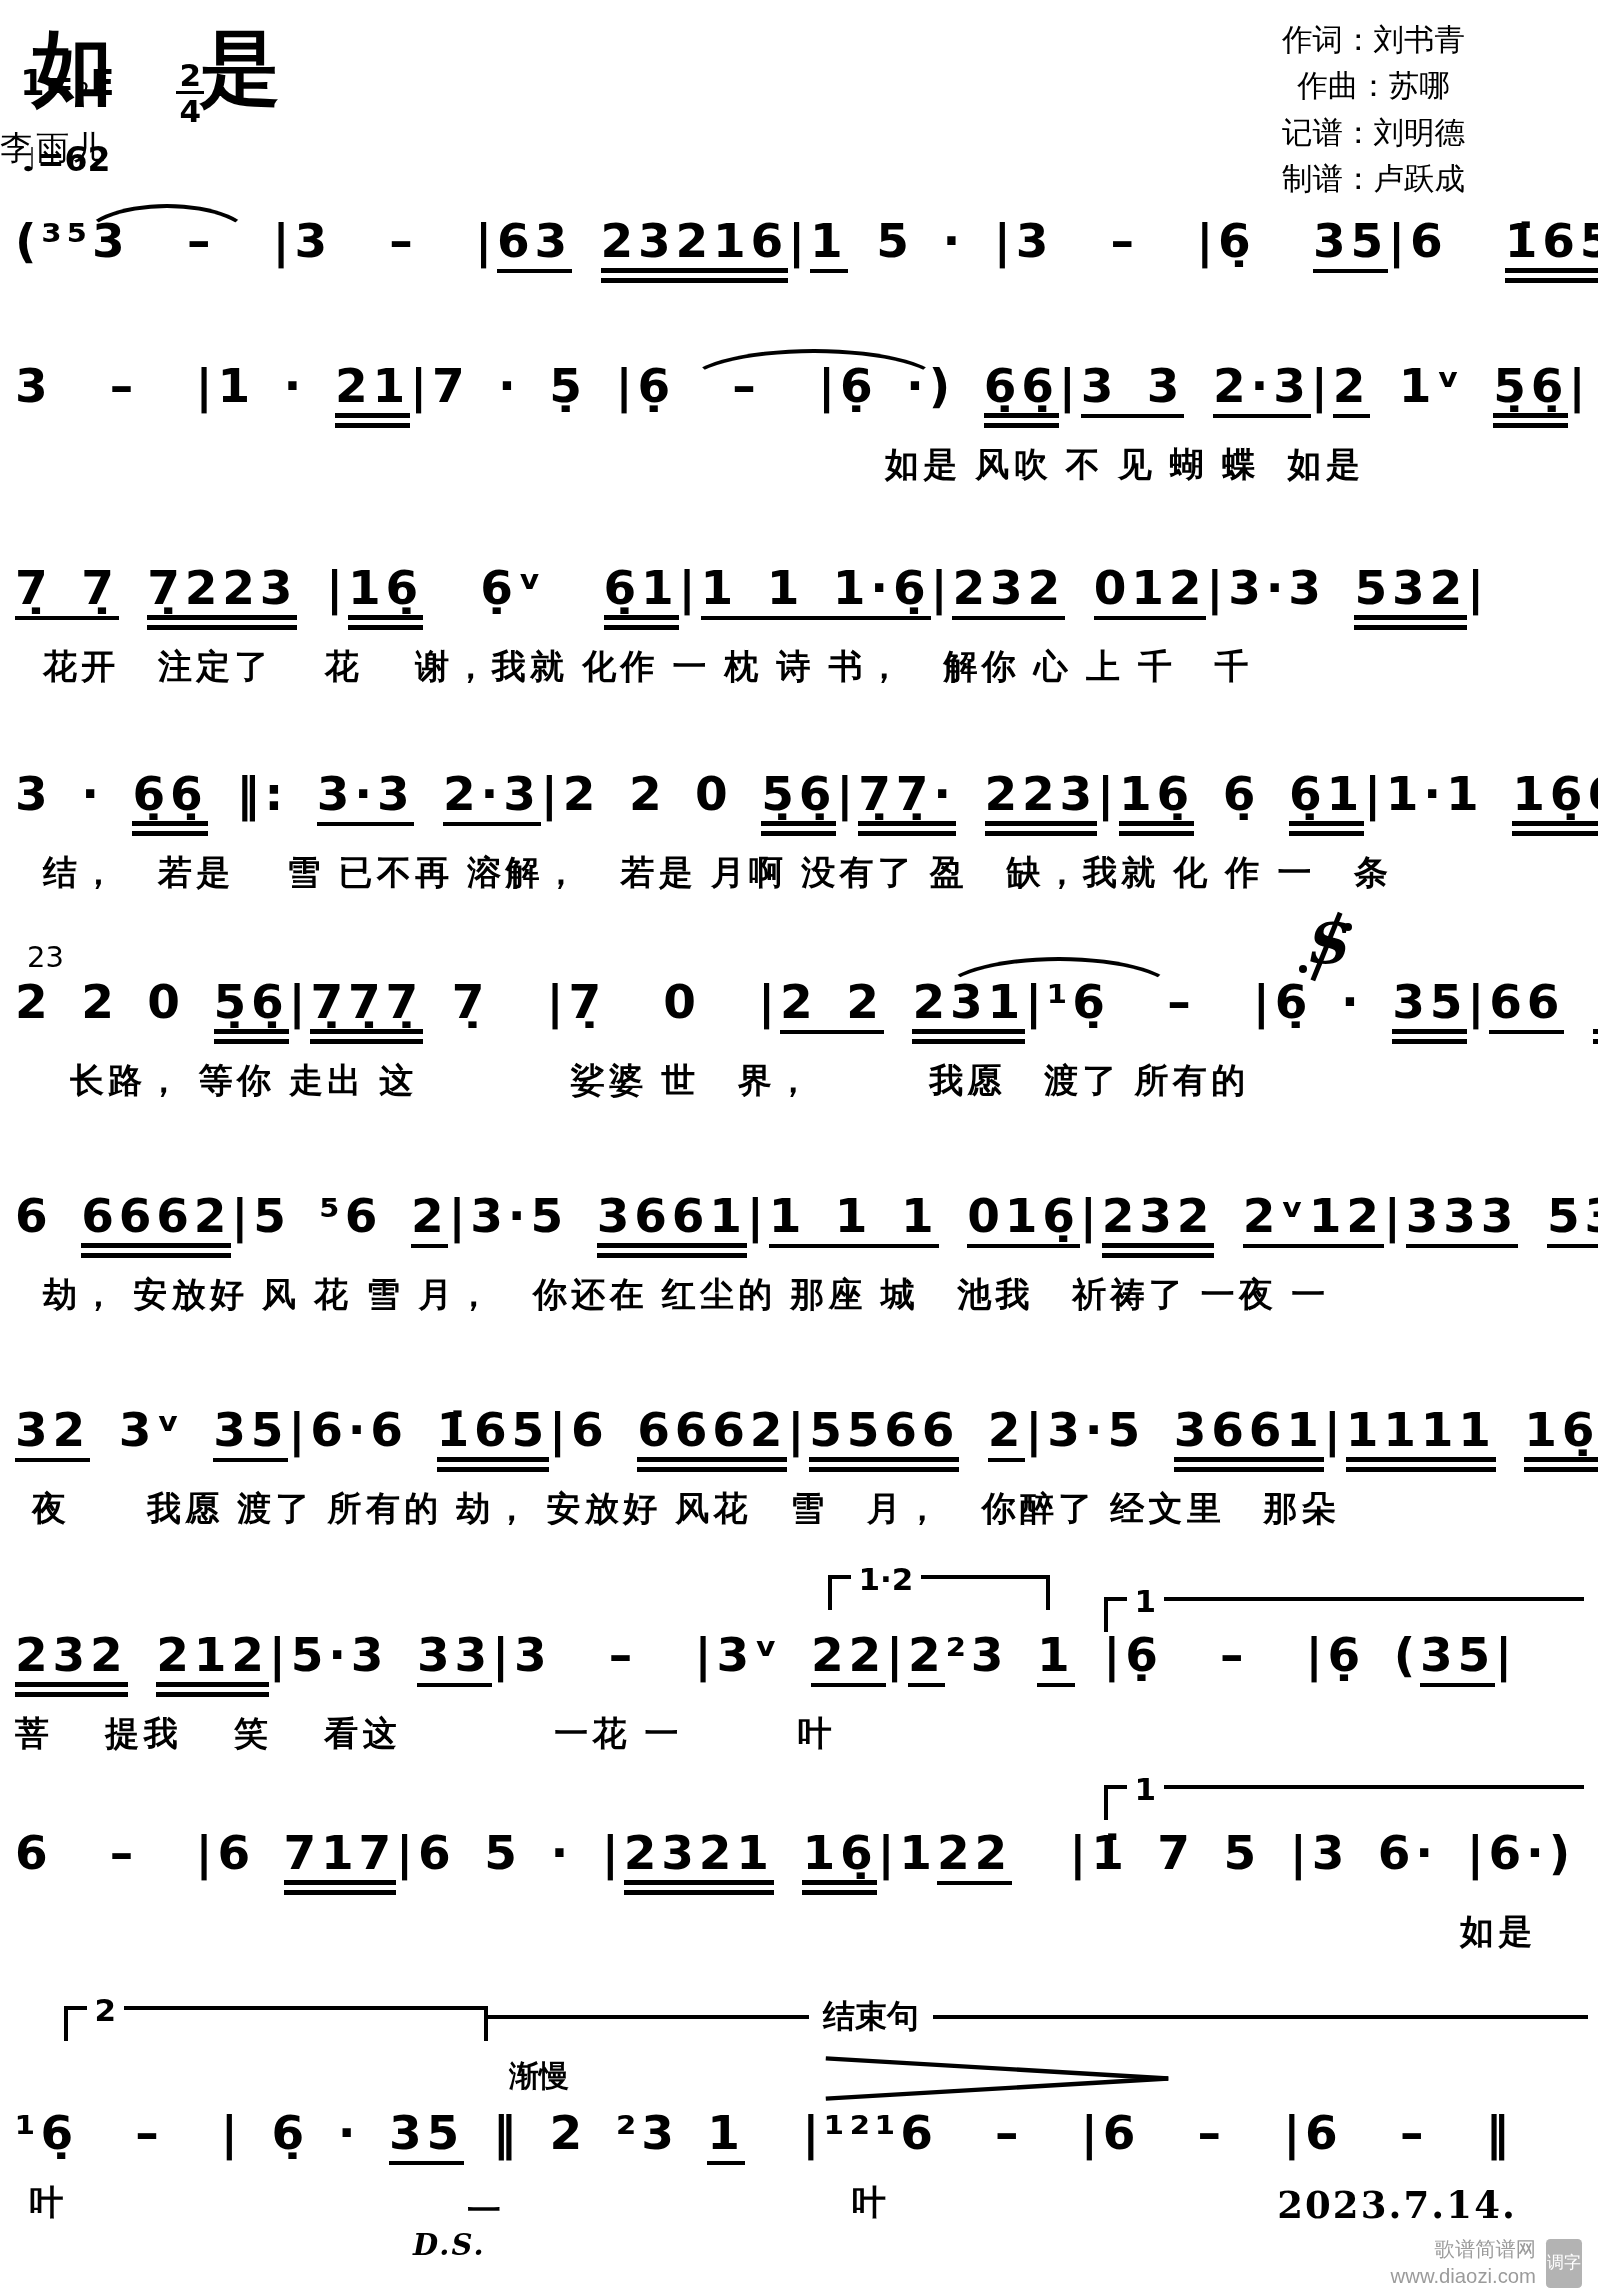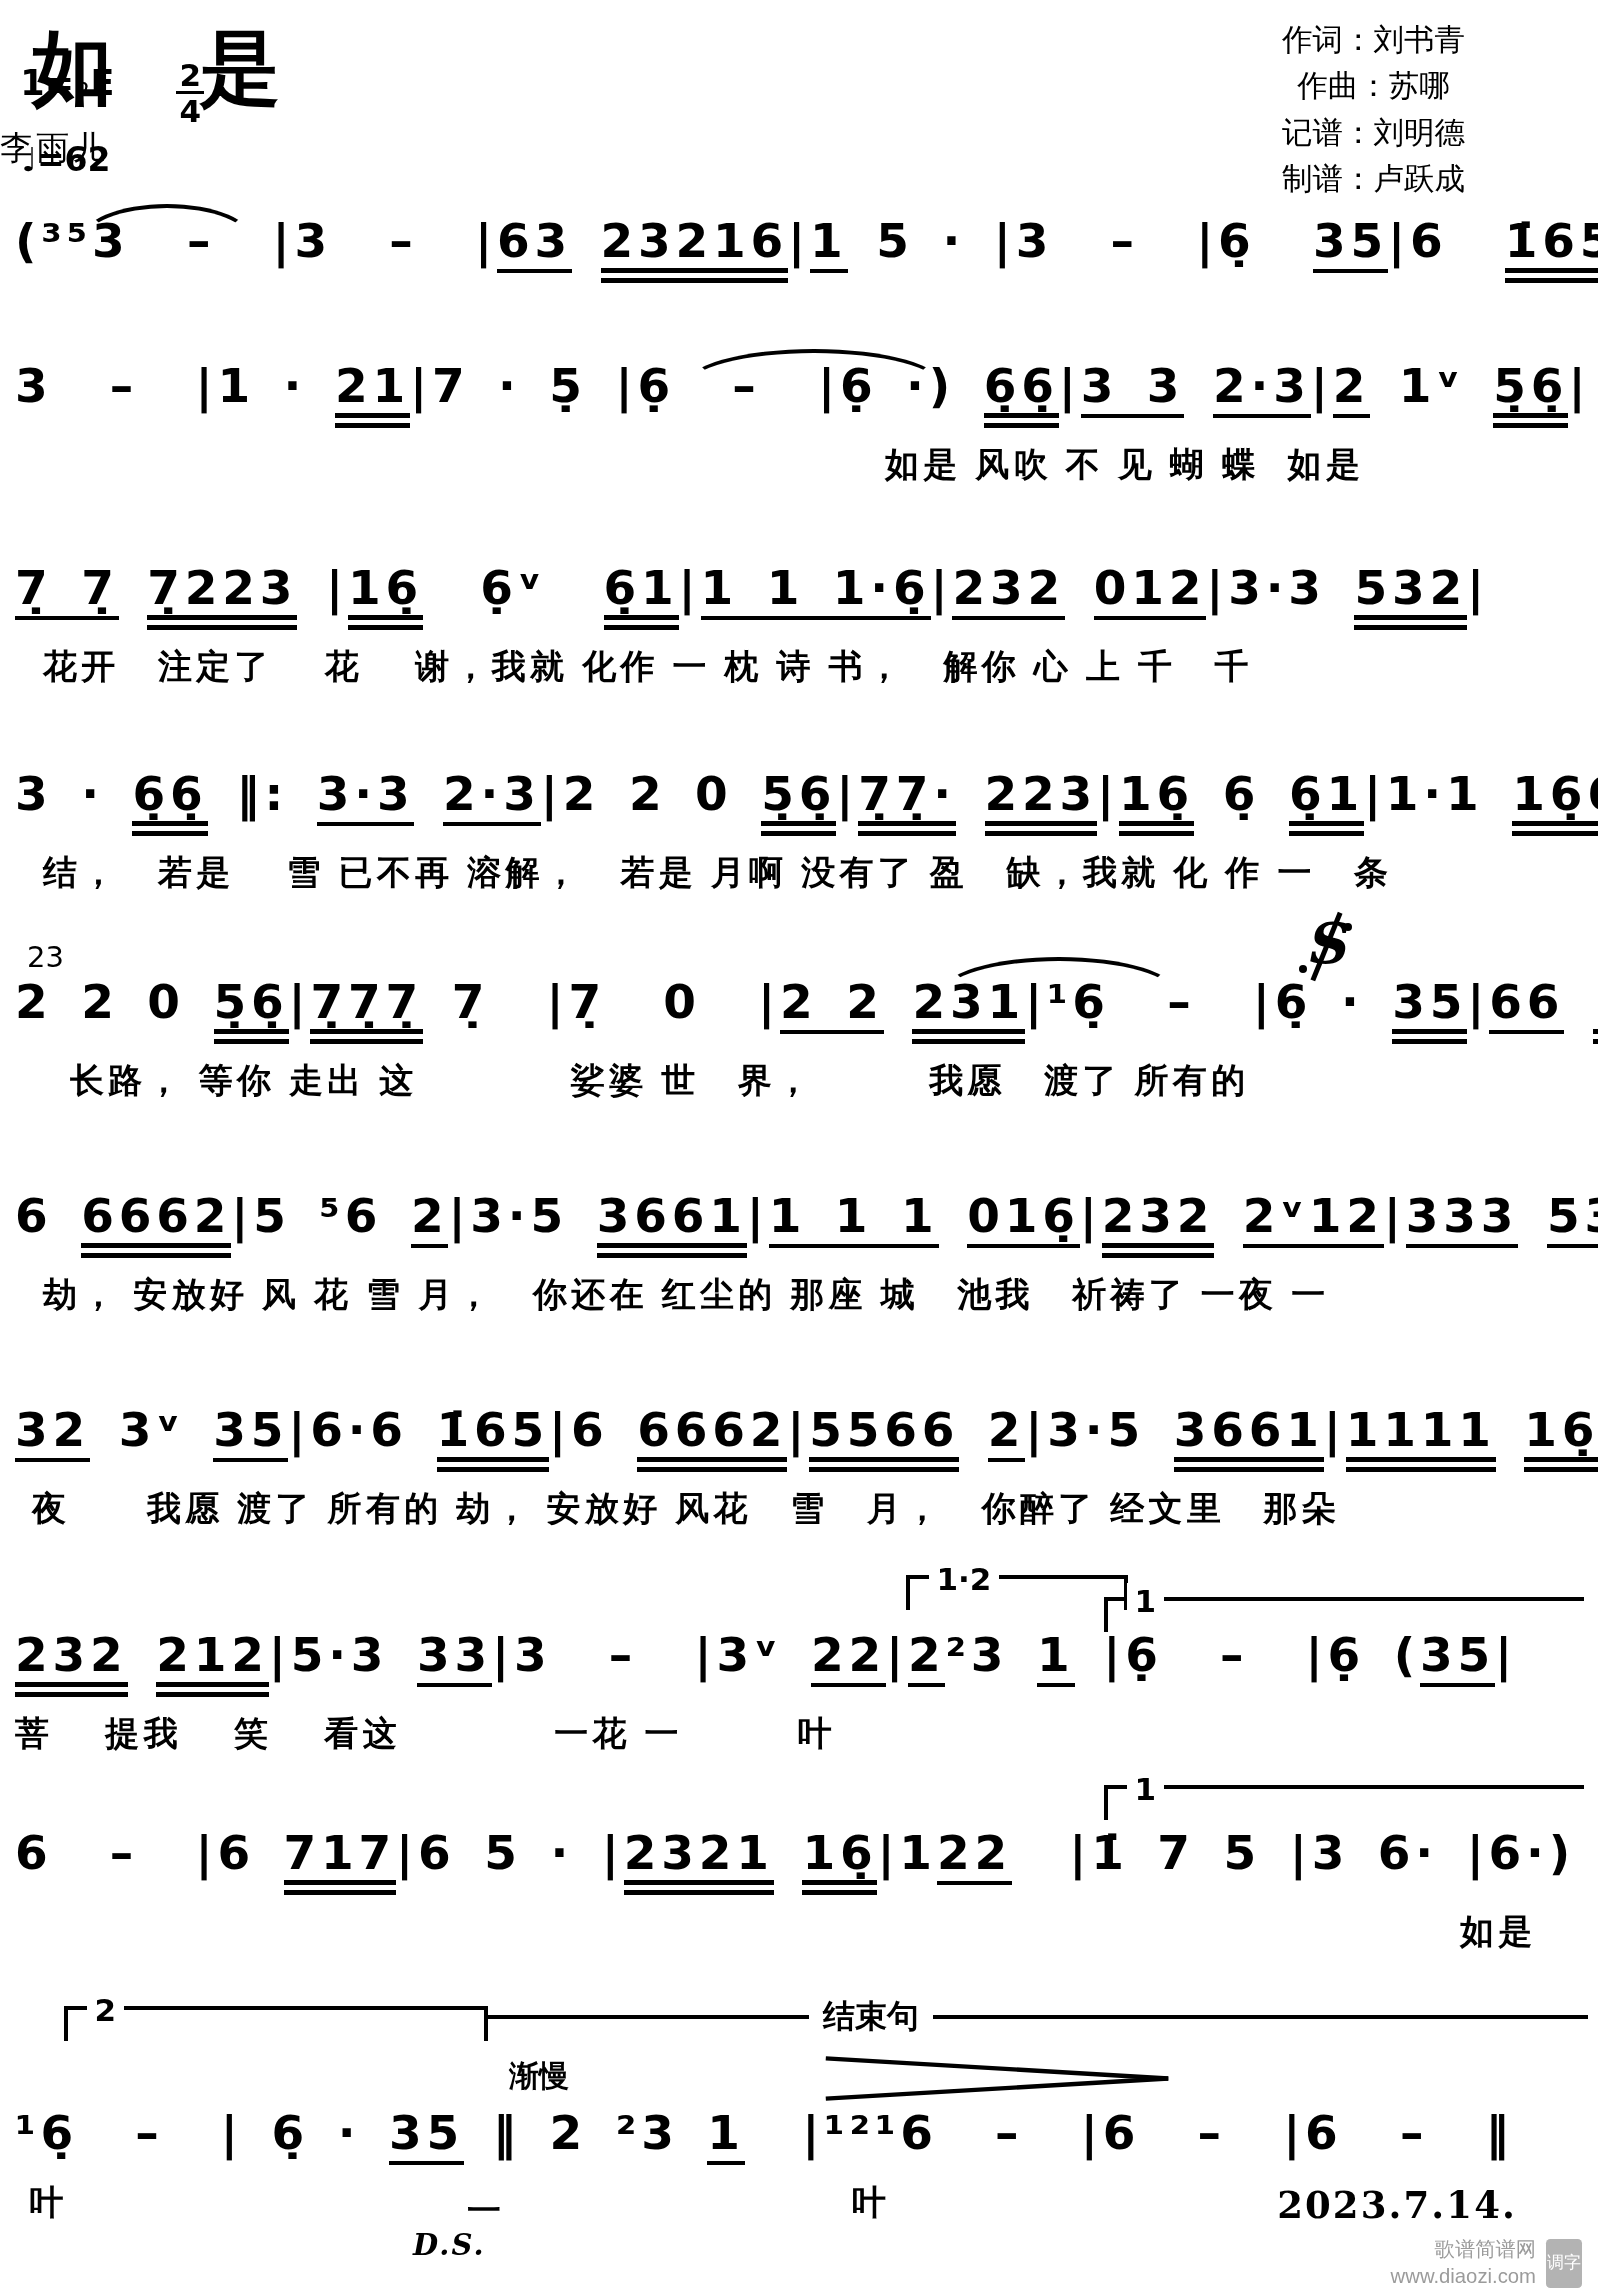--- a/index.html
+++ b/index.html
@@ -133,21 +133,21 @@
 
   <div class="measure-no" style="left:27px;top:940px">23</div>
 
   <div class="segno" style="left:1300px;top:913px">
     <div class="seg-slash"></div>
     <span class="seg-s">S</span>
     <i class="dot d1"></i>
     <i class="dot d2"></i>
   </div>
 
-  <div class="volta rt" style="left:906px;top:1575px;width:214px">
+  <div class="volta rt" style="left:828px;top:1575px;width:214px">
     <span class="vlabel">1·2</span>
   </div>
   <div class="volta" style="left:1104px;top:1597px;width:476px">
     <span class="vlabel">1</span>
   </div>
   <div class="volta" style="left:1104px;top:1785px;width:476px">
     <span class="vlabel">1</span>
   </div>
   <div class="volta rt" style="left:64px;top:2006px;width:416px">
     <span class="vlabel">2</span>

